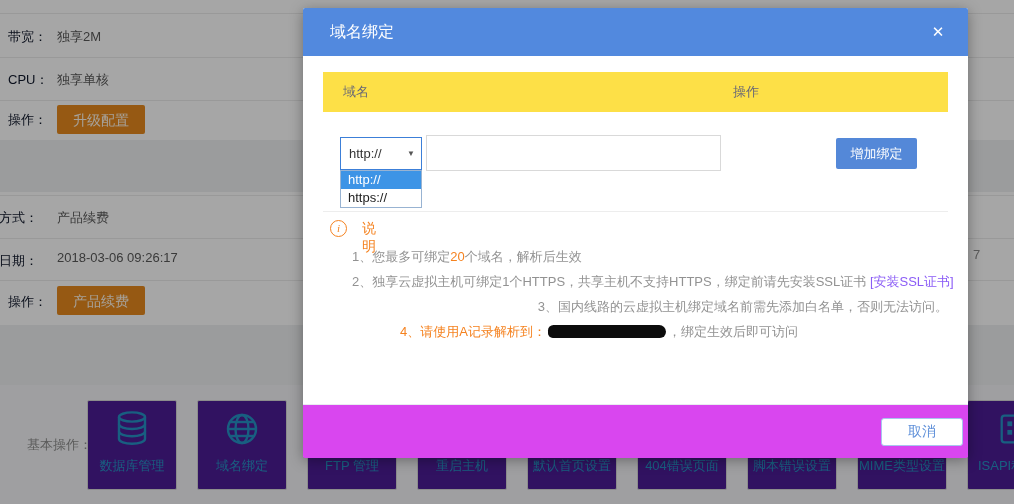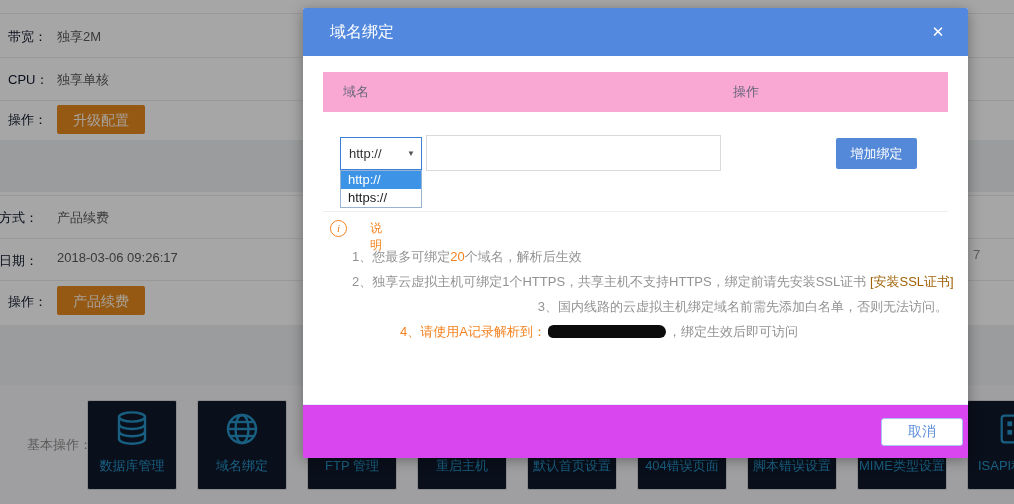--- a/index.html
+++ b/index.html
@@ -20,21 +20,21 @@
   .row-label{position:absolute;left:8px;width:52px;text-align:left;color:#0f172a;}
   .row-value{position:absolute;left:57px;color:#595959;}
   .btn-orange{
     position:absolute;left:57px;width:88px;height:29px;line-height:29px;text-align:center;
     background:#E6891E;color:#fff7ea;font-size:14px;border:none;border-radius:2px;cursor:pointer;
   }
   .gap{position:absolute;left:0;width:100%;background:#eef0f2;}
   #section3{position:absolute;left:0;top:385px;width:100%;height:119px;background:#f4f5f7;}
   .basic-label{position:absolute;left:27px;top:436px;color:#8c8c8c;}
   .tile{
-    position:absolute;top:400px;width:88px;height:88px;background:#0f172a;
+    position:absolute;top:400px;width:88px;height:88px;background:#4c1d95;
     border:1px solid #d8d8d8;border-radius:2px;cursor:pointer;
   }
   .tile .tlabel{position:absolute;left:-12px;right:-12px;top:56px;text-align:center;color:#2693C6;white-space:nowrap;}
   .tile .ticon{position:absolute;left:0;right:0;top:5px;height:46px;display:flex;align-items:center;justify-content:center;}
   .digit7{position:absolute;left:973px;top:247px;color:#8c8c8c;}
 
   
   #overlay{position:absolute;inset:0;background:rgba(0,0,0,0.35);z-index:10;}
 
   
@@ -45,21 +45,21 @@
   #modal-header{
     position:absolute;left:0;top:0;right:0;height:48px;background:#5289DE;
     border-radius:2px 2px 0 0;
   }
   #modal-title{position:absolute;left:27px;top:0;line-height:48px;color:#fff;font-size:16px;}
   #modal-close{
     position:absolute;right:20px;top:14px;width:20px;height:20px;line-height:20px;text-align:center;
     color:#fff;font-size:15px;font-weight:bold;cursor:pointer;
   }
   #thead{
-    position:absolute;left:20px;right:20px;top:64px;height:40px;background:#f9a8d4;
+    position:absolute;left:20px;right:20px;top:64px;height:40px;background:#fde047;
     display:flex;align-items:center;color:#667;
   }
   .th-domain{flex:1;padding-left:20px;}
   .th-action{width:215px;}
   .select-box{
     position:absolute;left:37px;top:129px;width:82px;height:33px;box-sizing:border-box;
     border:1px solid #3C7FD8;background:#fff;color:#333;cursor:pointer;
   }
   .select-box .sel-text{position:absolute;left:8px;top:0;line-height:31px;}
   .select-box .sel-arrow{position:absolute;right:6px;top:0;line-height:31px;font-size:8px;color:#555;}
@@ -78,24 +78,24 @@
   .dropdown-option{height:18px;line-height:18px;padding:0 7px;color:#222;cursor:pointer;}
   .dropdown-option.selected{background:#3D94E6;color:#fff;}
   .hr{position:absolute;left:20px;right:20px;top:203px;border-top:1px solid #ededed;}
 
   .notice-head{position:absolute;left:27px;top:211px;height:18px;}
   .info-icon{
     position:absolute;left:0;top:1px;width:15px;height:15px;border:1px solid #F5821F;border-radius:50%;
     color:#F5821F;text-align:center;line-height:15px;font-size:11px;font-style:italic;
     font-family:"Liberation Serif",serif;
   }
-  .notice-title{position:absolute;left:40px;top:1px;color:#F5821F;font-size:12px;}
+  .notice-title{position:absolute;left:32px;top:1px;color:#F5821F;font-size:14px;}
   .notice-item{position:absolute;left:49px;right:20px;color:#929292;line-height:18px;white-space:nowrap;}
   .hl-orange{color:#F5821F;}
-  .link-blue{color:#a16207;cursor:pointer;text-decoration:none;text-align:center;}
+  .link-blue{color:#8b5cf6;cursor:pointer;text-decoration:none;text-align:center;}
   .redact{
     display:inline-block;vertical-align:-2px;width:118px;height:13px;background:#0c0c0c;
     border-radius:8px 10px 9px 7px;margin:0 2px;
   }
   #modal-footer{
     position:absolute;left:0;right:0;top:396px;height:53px;background:#d946ef;
     border-top:1px solid #E8ECF0;border-radius:0 0 2px 2px;
   }
   .btn-cancel{
     position:absolute;left:578px;top:13px;width:82px;height:28px;box-sizing:border-box;

